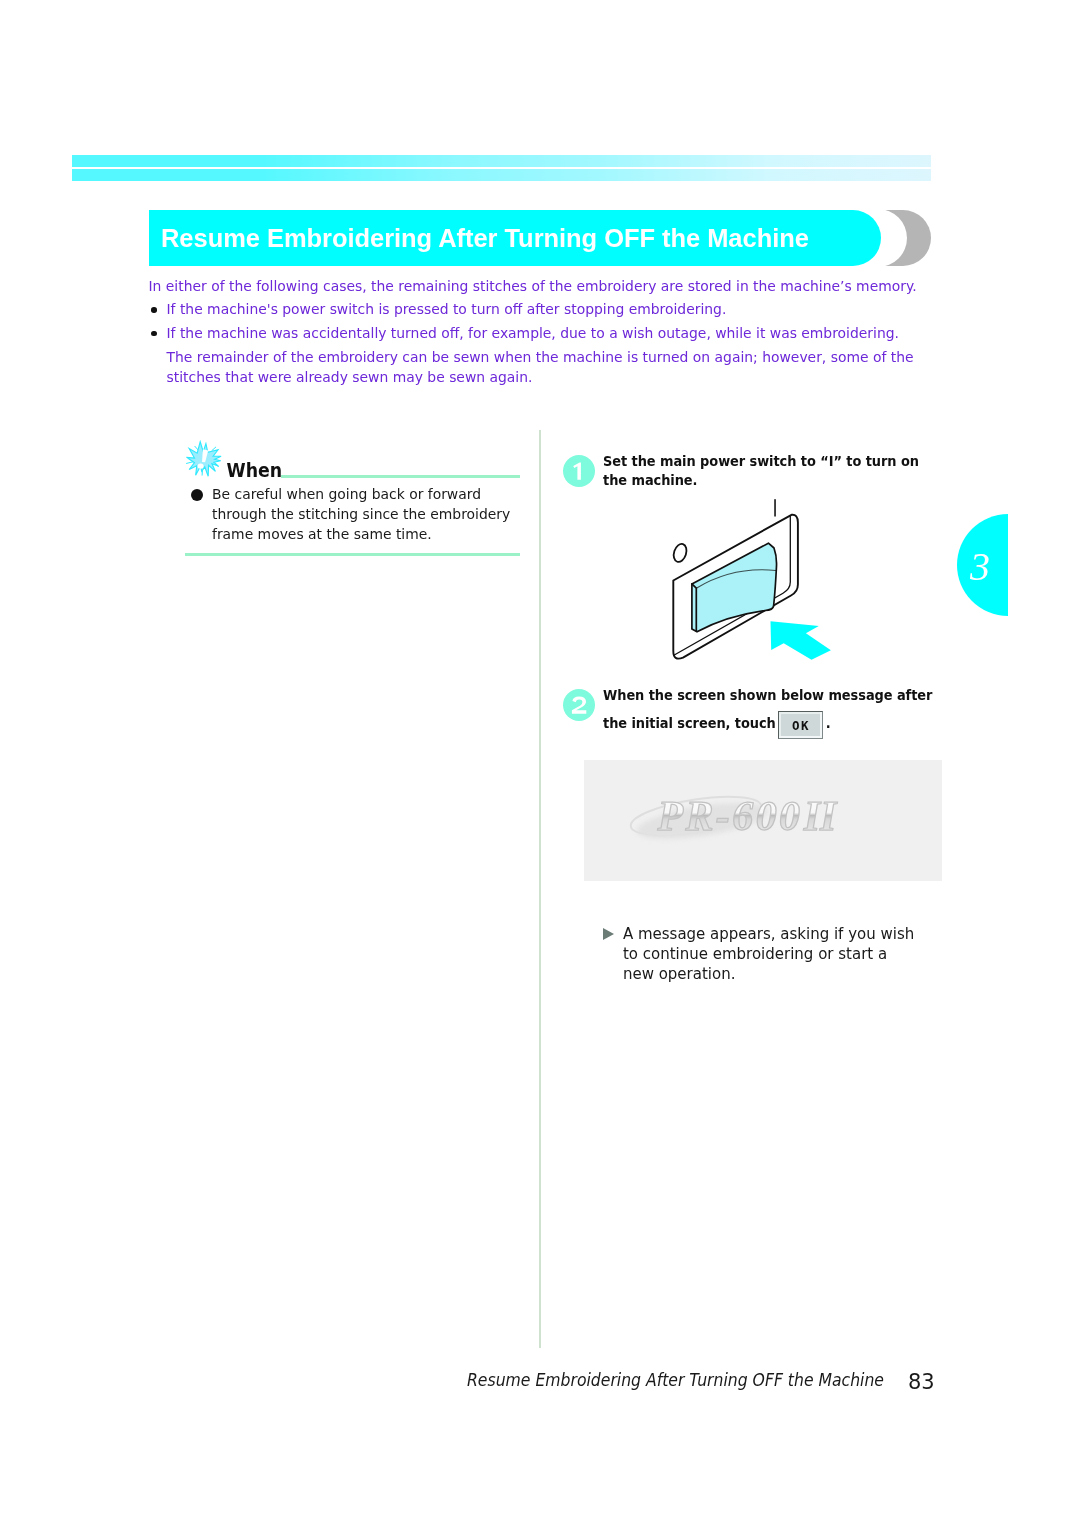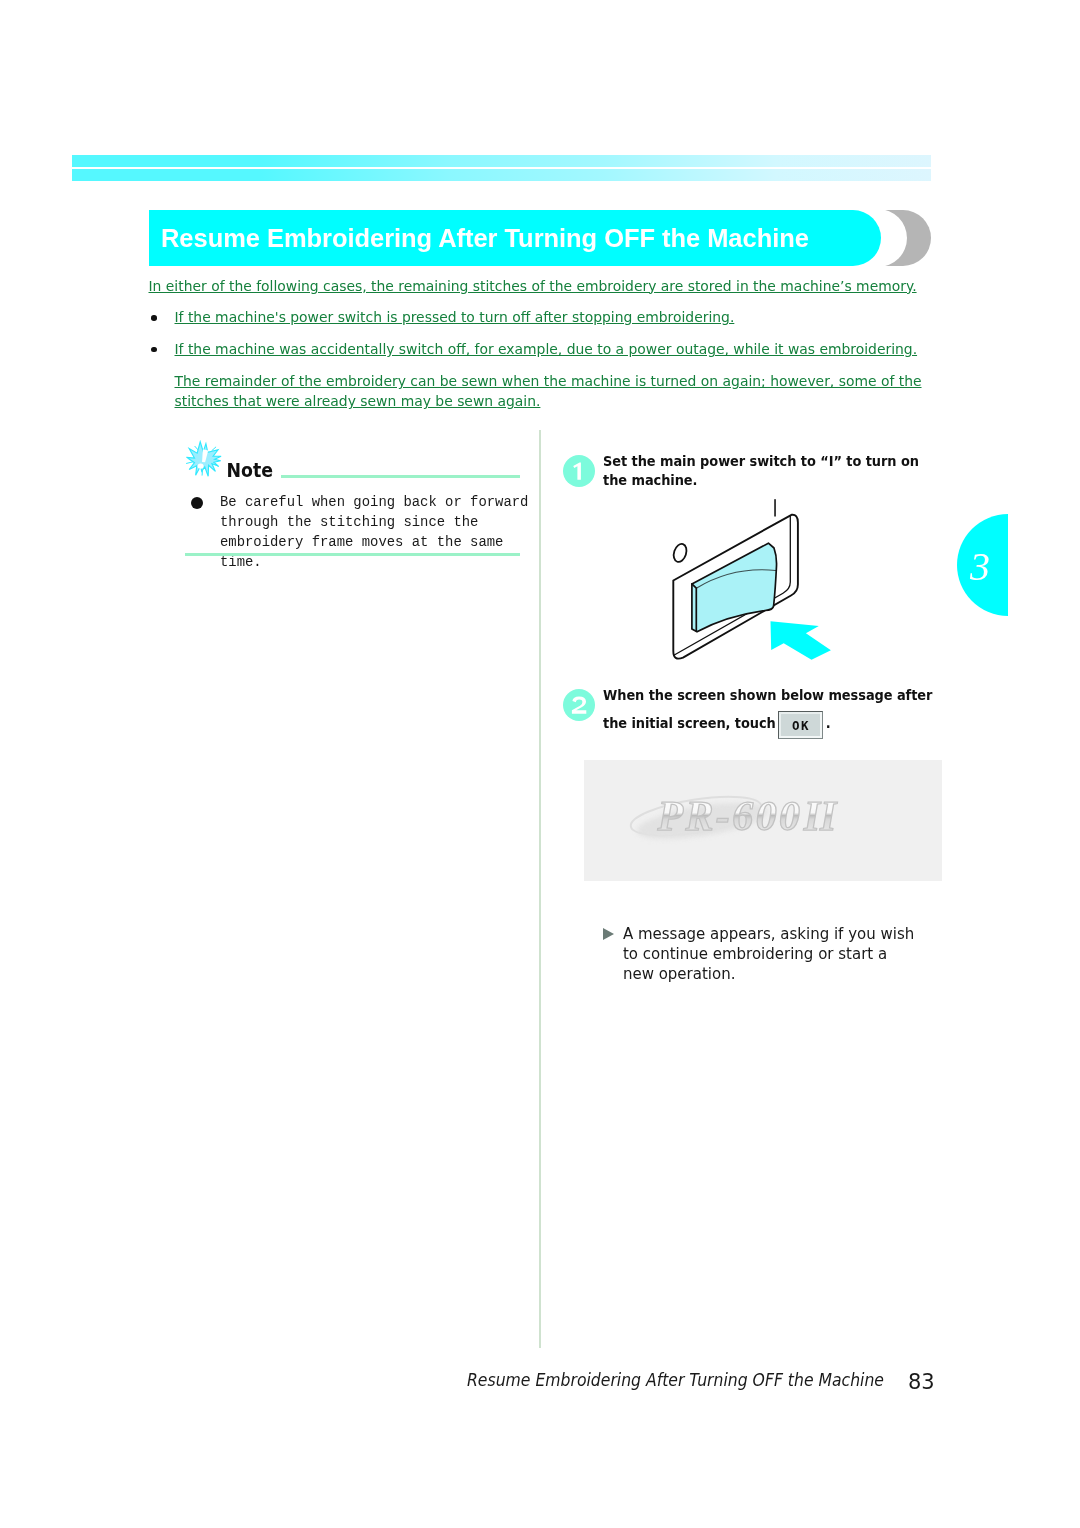--- a/index.html
+++ b/index.html
@@ -19,40 +19,40 @@
   .title-white{position:absolute;left:0;top:-1px;width:758px;height:58px;background:#ffffff;
                border-radius:0 29px 29px 0;}
   .title-pill{position:absolute;left:0;top:0;width:732px;height:56px;background:#00feff;
               border-radius:0 28px 28px 0;}
   .title-text{position:absolute;left:12px;top:0;height:56px;line-height:56px;color:#ffffff;
               font-family:"Liberation Sans",sans-serif;font-weight:bold;font-size:25.5px;
               letter-spacing:-0.05px;white-space:nowrap;}
 
   
   .intro{position:absolute;left:148.5px;top:276.5px;width:790px;
-         font-family:"DejaVu Sans",sans-serif;font-size:13.9px;line-height:19.9px;color:#15803d;text-decoration:underline;}
+         font-family:"DejaVu Sans",sans-serif;font-size:13.9px;line-height:19.9px;color:#6d28d9;}
   .intro .lead{margin:0;}
   .intro .bullet{position:relative;padding-left:14px;margin:0;}
   .intro .bullet .dot{position:absolute;left:2.9px;top:6.6px;width:5.5px;height:5.5px;
                       border-radius:50%;background:#111;font-size:0;}
-  .intro .bullet p{margin:12px;}
+  .intro .bullet p{margin:4px;}
 
   
   .note{position:absolute;left:190px;top:450px;width:330px;}
   .note-head{position:relative;height:30px;}
   .note-icon{position:absolute;left:-5px;top:-9px;width:38px;height:38px;}
   .note-title{position:absolute;left:36.5px;top:11px;font-family:"DejaVu Sans Condensed","DejaVu Sans",sans-serif;
               font-weight:bold;font-size:19.3px;color:#111;line-height:20px;}
   .note-rule{position:absolute;left:90.5px;top:24.5px;right:0;height:3px;background:#9bf2c8;}
   .note-body{position:absolute;left:0px;top:35px;font-family:"DejaVu Sans",sans-serif;
              font-size:13.9px;line-height:19.9px;color:#1a1a1a;}
   .note-body .nb{position:relative;padding-left:22px;}
   .note-body .nb .dot{position:absolute;left:0.6px;top:0px;width:12px;height:12px;
                       border-radius:50%;background:#111;margin-top:4px;}
-  .note-body .nb p{margin:8px;width:312px;font-family:Liberation Mono, monospace;}
+  .note-body .nb p{margin:0;width:312px;}
   .note-foot{position:absolute;left:-4.8px;top:102.6px;right:0;height:3.2px;background:#9bf2c8;}
 
   
   .rcol{position:absolute;left:563px;top:0;width:378px;height:1528px;margin-top:14px;}
   .step{position:absolute;left:0;}
   .step-badge{position:absolute;left:0;top:0;width:32px;height:32px;border-radius:50%;
               background:#7dfbdc;}
   .step-badge svg{position:absolute;left:0;top:0;}
   .step-text{position:absolute;left:40px;top:-3px;width:338px;
              font-family:"DejaVu Sans Condensed","DejaVu Sans",sans-serif;font-weight:bold;
@@ -225,41 +225,41 @@
             <line x1="76" y1="60" x2="88" y2="67"></line>
             <line x1="46" y1="77" x2="45" y2="90"></line>
           </g>
           <path d="M40 2 L48 28 L55 7 L60 30 L87 23 L74 40 L95 40 L78 48 L94 52 L76 56
                    L88 66 L71 60 L80 80 L62 64 L61 93 L52 68 L44 80 L41 66 L28 90 L31 65
                    L11 75 L25 57 L4 43 L25 45 L19 34 L11 20 L32 32 Z" fill="#9ceeff" stroke="#2fe9ff" stroke-width="3" stroke-linejoin="miter" stroke-miterlimit="4"></path>
           <path d="M47 22 L61 25 L53 56 L45 55 Z" fill="#ffffff"></path>
           <ellipse cx="41" cy="66" rx="8" ry="7" fill="#ffffff"></ellipse>
         </svg>
       </span>
-      <span class="note-title">Note</span>
+      <span class="note-title">When</span>
       <span class="note-rule"></span>
     </div>
     <div class="note-body">
       <div class="nb">
         <span class="dot"></span>
         <p>Be careful when going back or forward through the stitching since the embroidery frame moves at the same time.</p>
       </div>
     </div>
     <span class="note-foot"></span>
   </div>
 
   <div class="intro">
     <p class="lead">In either of the following cases, the remaining stitches of the embroidery are stored in the machine’s memory.</p>
     <div class="bullet">
       <span class="dot">•</span>
       <p>If the machine's power switch is pressed to turn off after stopping embroidering.</p>
     </div>
     <div class="bullet">
       <span class="dot">•</span>
-      <p>If the machine was accidentally switch off, for example, due to a power outage, while it was embroidering.</p>
+      <p>If the machine was accidentally turned off, for example, due to a wish outage, while it was embroidering.</p>
       <p>The remainder of the embroidery can be sewn when the machine is turned on again; however, some of the stitches that were already sewn may be sewn again.</p>
     </div>
   </div>
 
   <div class="title-wrap">
     <div class="title-shadow"></div>
     <div class="title-white"></div>
     <div class="title-pill">
       <div class="title-text">Resume Embroidering After Turning OFF the Machine</div>
     </div>

